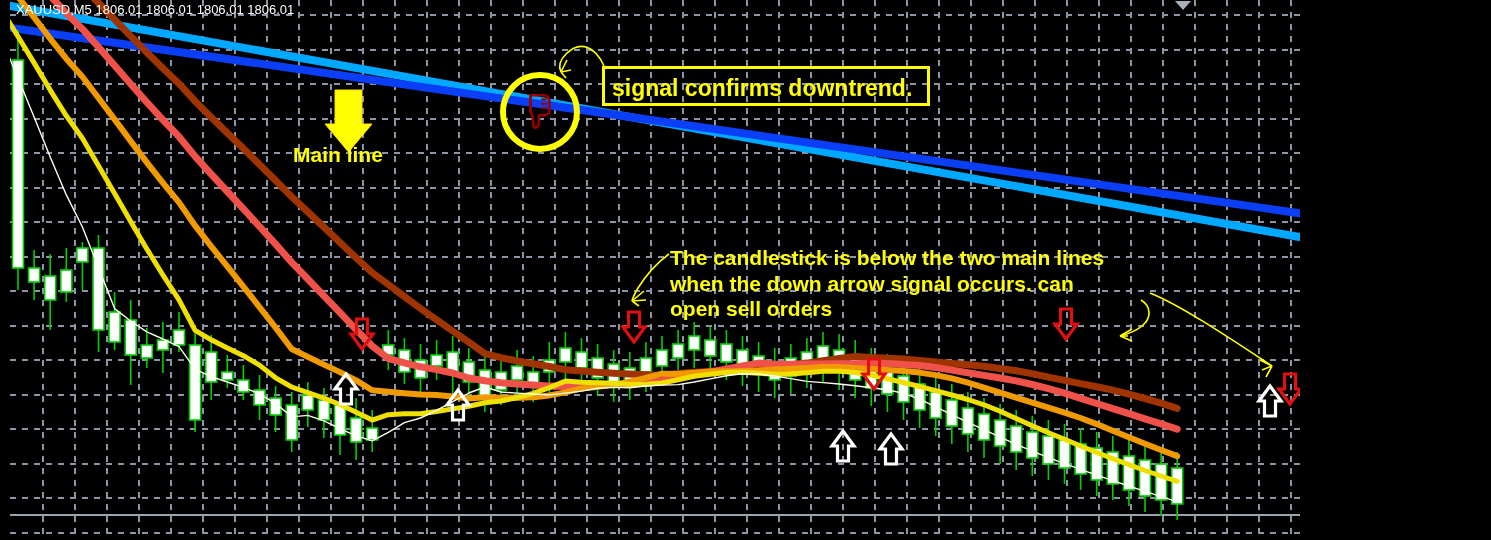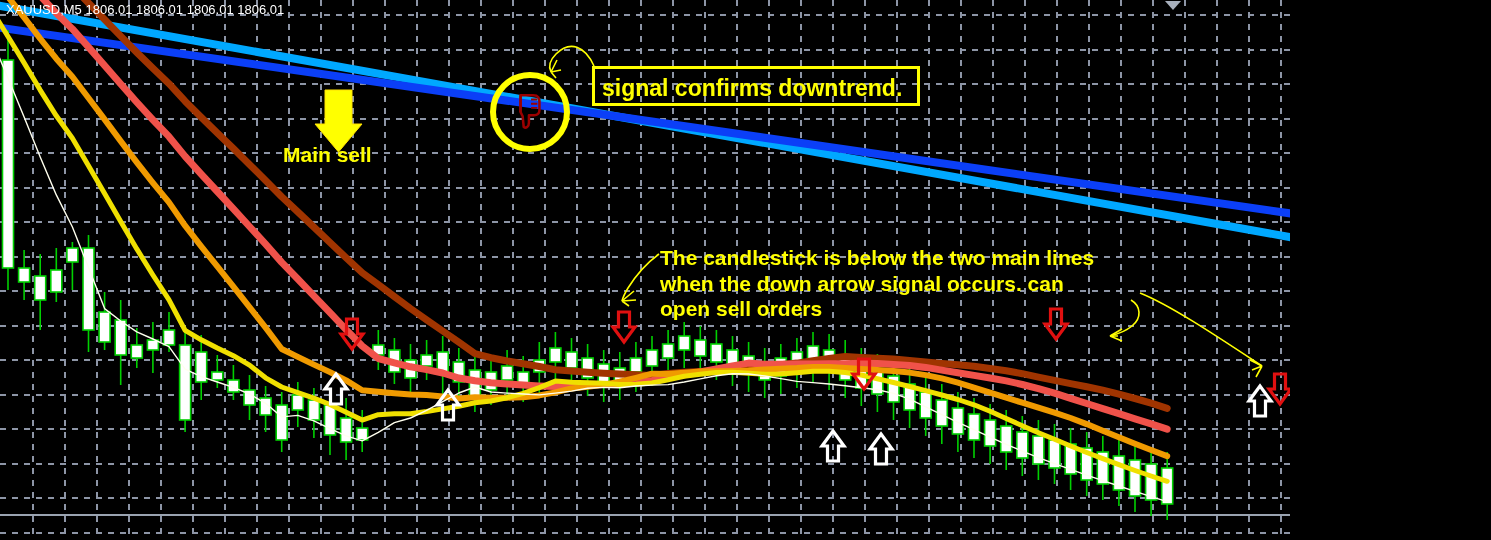--- a/index.html
+++ b/index.html
@@ -1,18 +1,18 @@
 <!DOCTYPE html>
 <html><head>
 <meta charset="utf-8">
 <style>
   html,body{margin:0;padding:0;background:#000;}
   body{font-family:"Liberation Sans",sans-serif;}
   #chart-window{
-    position:relative;width:1290px;height:540px;background:#be185d;overflow:hidden;
+    position:relative;width:1290px;height:540px;background:#be185d;overflow:hidden;margin-left:10px;
   }
   #plot-svg{position:absolute;left:0;top:0;width:1491px;height:540px;display:block;}
   .hdr{
     position:absolute;left:6px;top:2px;z-index:40;
     color:#ffffff;font-size:13px;font-family:"Liberation Sans",sans-serif;
     white-space:nowrap;letter-spacing:0px;
   }
   .anno-text{
     position:absolute;z-index:45;color:#ffff00;font-weight:bold;
     font-family:"Liberation Sans",sans-serif;white-space:pre;line-height:1.22;
@@ -456,21 +456,21 @@
       <path d="M 659,254 C 648,262 638,272 628,288 C 625,293 623,297 622,301"></path>
       <path d="M 622,301 L 634,291 M 622,301 L 636,300 M 622,301 L 629,306"></path>
       <path d="M 1131,300 C 1141,306 1142,318 1132,326 C 1126,331 1118,334 1110,336"></path>
       <path d="M 1110,336 L 1122,329 M 1110,336 L 1122,341 M 1110,336 L 1118,336"></path>
       <path d="M 1140,293 C 1170,305 1215,335 1262,366"></path>
       <path d="M 1262,366 L 1250,360 M 1262,366 L 1256,377 M 1262,366 L 1252,370"></path>
     </g>
 
   </svg>
 
-  <div class="anno-text" id="main-line-label">Main sell</div>
+  <div class="anno-text" id="main-line-label">Main line</div>
 
   <div id="signal-box"></div>
   <div class="anno-text" id="candle-note">The candlestick is below the two main lines
 when the down arrow signal occurs. can
 open sell orders</div>
 
   <div class="anno-text" id="signal-box-text">signal confirms downtrend.</div>
 
 </div>
 

